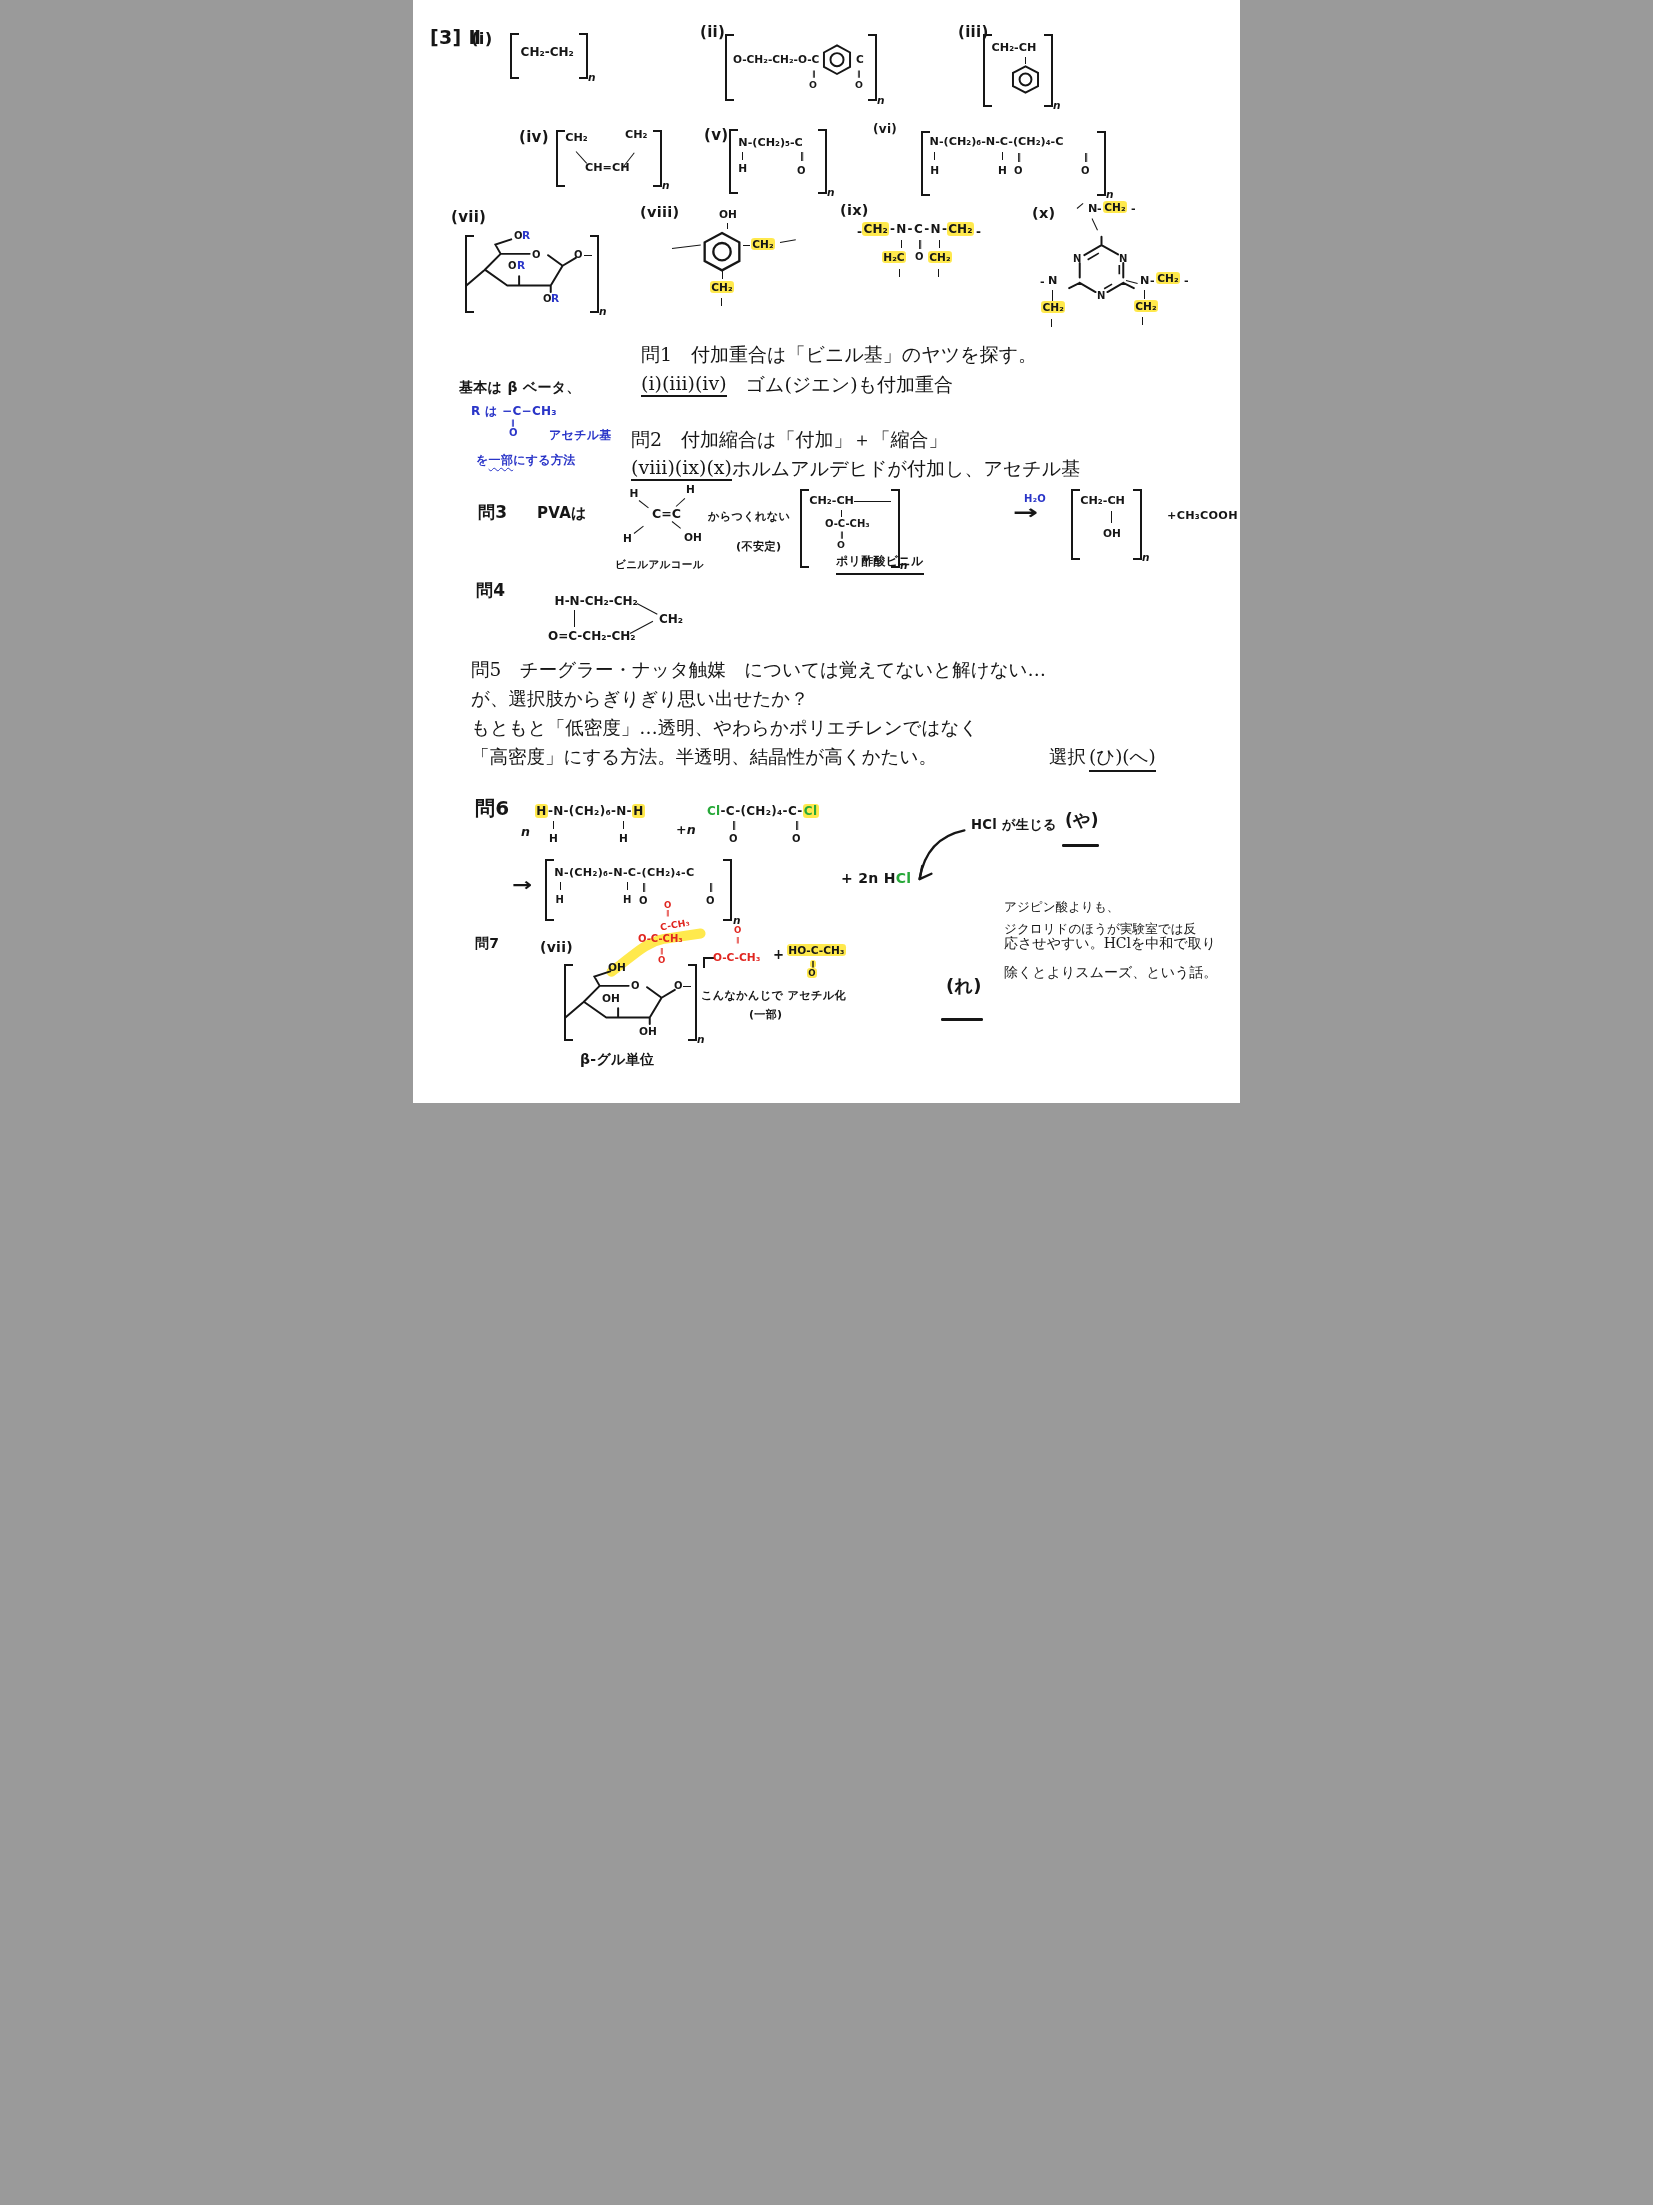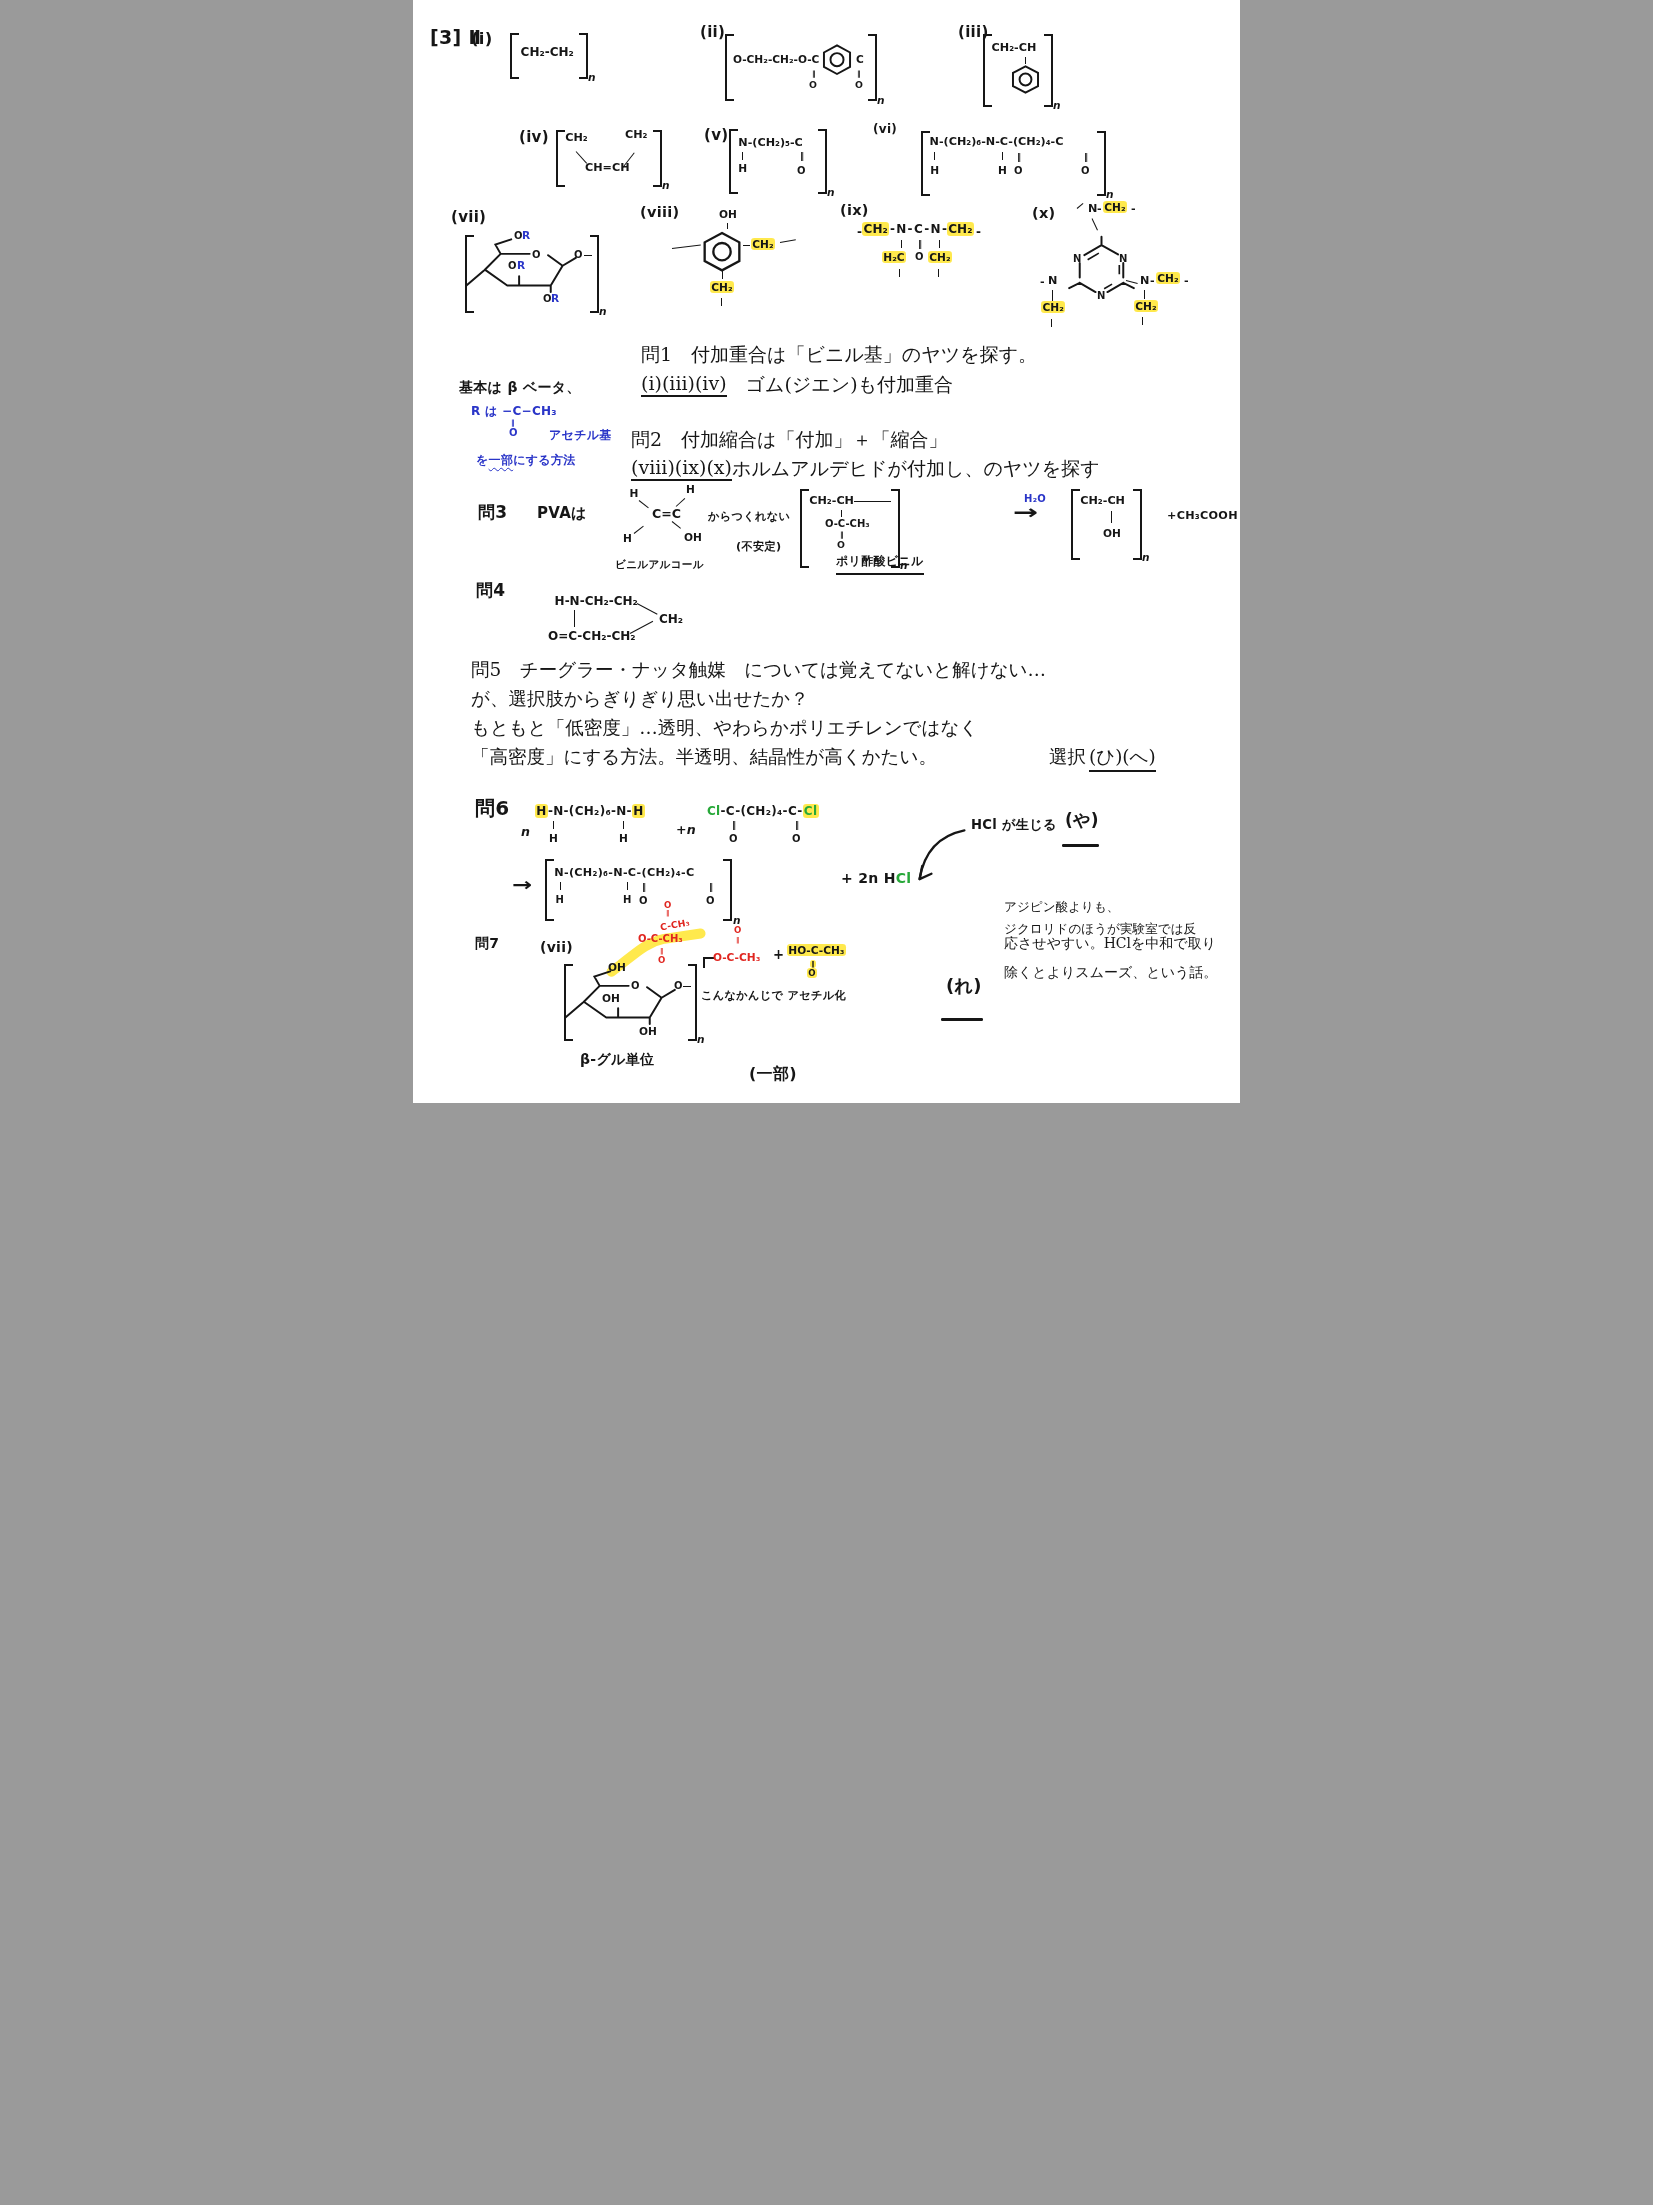--- a/index.html
+++ b/index.html
@@ -206,21 +206,21 @@
 
   <div class="pos ts" style="left:228px;top:342px;font-size:19px">問1　付加重合は「ビニル基」のヤツを探す。</div>
   <div class="pos ts row" style="left:228px;top:372px;font-size:19px">
     <span class="tsu">(i)(iii)(iv)</span>
       <span>　ゴム(ジエン)も付加重合</span>
   </div>
 
   <div class="pos ts" style="left:218px;top:427px;font-size:19px">問2　付加縮合は「付加」＋「縮合」</div>
   <div class="pos ts row" style="left:218px;top:456px;font-size:19px">
     <span class="tsu">(viii)(ix)(x)</span>
-      <span> ホルムアルデヒドが付加し、のヤツを探す</span>
+      <span> ホルムアルデヒドが付加し、アセチル基</span>
   </div>
 
   <div class="pos hand" style="left:65px;top:501px;font-size:17px">問3</div>
   <div class="pos hand" style="left:124px;top:504px;font-size:15px">PVAは</div>
   <div class="pos" style="left:210px;top:483px;width:93px;height:79px">
     <span class="pos f" style="left:6.6px;top:4px;font-size:10.6px">H</span>
     <span class="pos f" style="left:63px;top:0;font-size:10.6px">H</span>
     <div class="dg" style="left:16px;top:17px;width:12px;transform:rotate(38deg)"></div>
     <div class="dg" style="left:53px;top:22.5px;width:12px;transform:rotate(-42deg)"></div>
     <span class="pos f" style="left:29px;top:22.5px;font-size:12.6px">C=C</span>
@@ -358,18 +358,18 @@
 
   <div class="pos" style="left:290px;top:957px;width:8.6px;height:8.6px;border-left:2px solid #161616;border-top:2px solid #161616"></div>
   <span class="pos f red" style="left:300px;top:951px;font-size:10.6px">O-C-CH₃</span>
   <span class="pos f red" style="left:321px;top:925px;font-size:8.6px">O</span>
   <span class="pos f red" style="left:323px;top:936px;font-size:6.6px">‖</span>
   <span class="pos hand" style="left:360px;top:947px;font-size:13.2px">+</span>
   <span class="pos f hl" style="left:374px;top:944px;font-size:10.6px">HO-C-CH₃</span>
   <span class="pos f hl" style="left:397px;top:960px;font-size:6.6px">‖</span>
   <span class="pos f hl" style="left:394px;top:968px;font-size:8.6px">O</span>
   <div class="pos hand" style="left:288px;top:988px;font-size:11.2px">こんなかんじで アセチル化</div>
-  <div class="pos hand" style="left:336px;top:1064px;font-size:16px">(一部)</div>
+  <div class="pos hand" style="left:336px;top:1007px;font-size:11px">(一部)</div>
   <div class="pos hand" style="left:533px;top:974px;font-size:18px">(れ)</div>
   <div class="ul" style="left:528px;top:1018px;width:42px;height:3.3px"></div>
 
 </div>
 
 
 </body></html>

